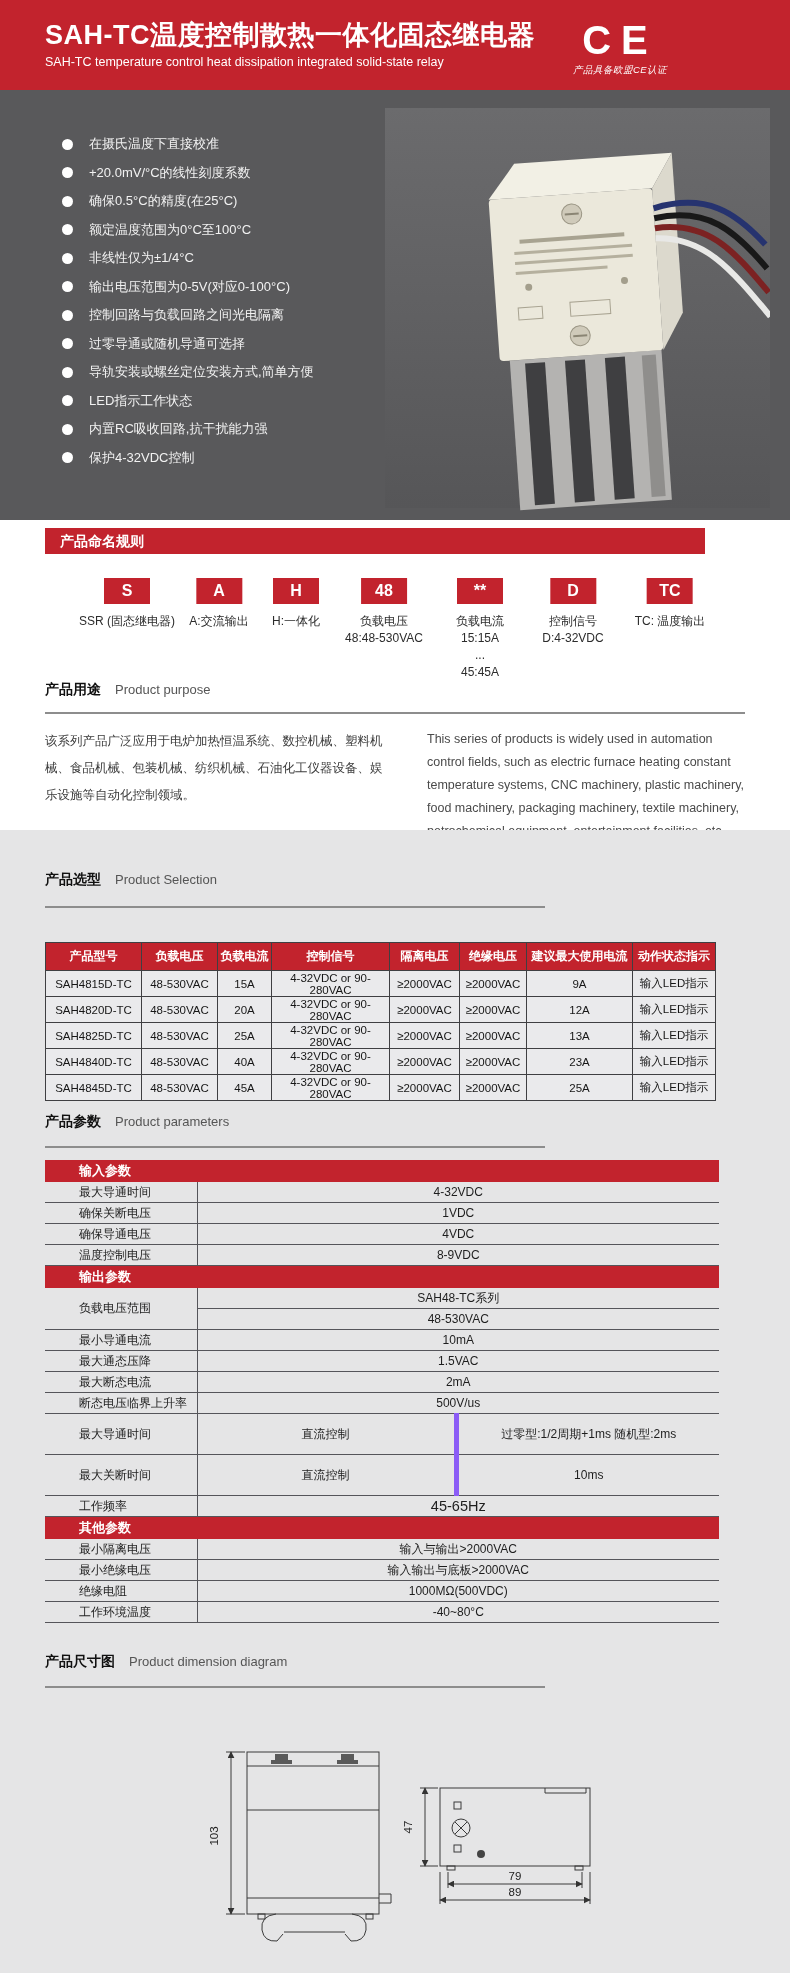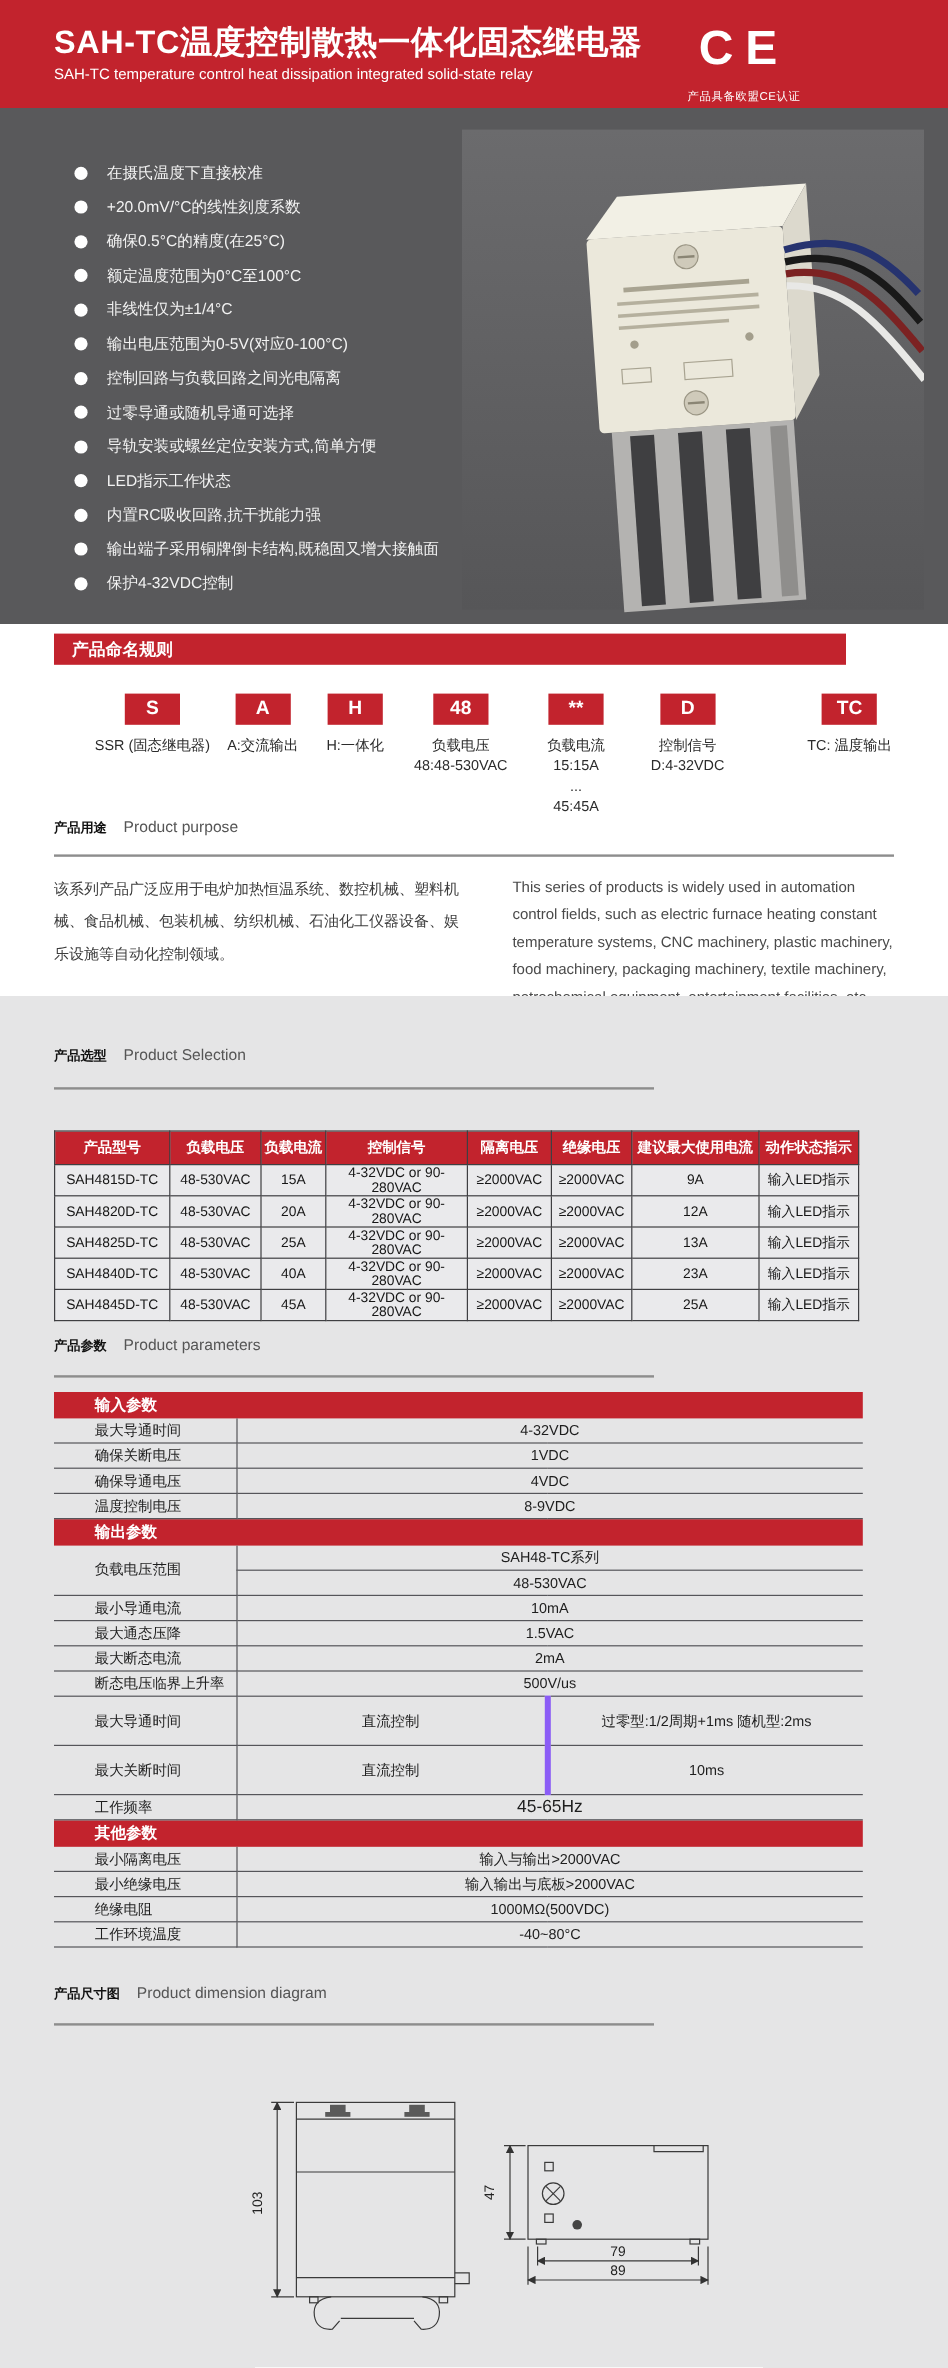--- a/index.html
+++ b/index.html
@@ -9,38 +9,38 @@
   .wm{position:absolute;z-index:0;transform:rotate(-32deg);text-align:center;opacity:.5;pointer-events:none;}
   .wm-d{font-size:15px;color:rgba(198,78,78,.40);line-height:14px;}
   .wm-cn{font-size:17px;color:rgba(175,120,120,.38);letter-spacing:3px;}
   .wm-en{font-size:7px;color:rgba(150,130,130,.40);letter-spacing:1px;}
   
   .hdr{position:absolute;top:0;left:0;width:790px;height:90px;background:#c2232d;z-index:2;}
   .hdr h1{margin:0;padding:20px 0 0 45px;font-size:27px;line-height:30px;color:#fff;letter-spacing:.5px;}
   .hdr-sub{padding:5px 0 0 45px;font-size:12.5px;color:#fff;}
   .hdr-ce{position:absolute;left:550px;top:18px;width:140px;text-align:center;color:#fff;}
   .ce{font-size:40px;font-weight:bold;letter-spacing:10px;line-height:44px;}
-  .ce-note{font-size:9.5px;margin-top:12px;letter-spacing:.5px;}
+  .ce-note{font-size:9.5px;margin-top:2px;letter-spacing:.5px;font-style:italic;}
   
   .hero{position:absolute;top:90px;left:0;width:790px;height:430px;background:#59595b;z-index:1;}
   .features{list-style:none;margin:0;padding:40px 0 0 62px;position:relative;z-index:2;}
   .features li{display:flex;align-items:center;height:28.5px;color:#f2f2f2;font-size:13px;}
   .dot{width:11px;height:11px;border-radius:50%;background:#fff;margin-right:16px;flex:0 0 11px;}
   .photo{position:absolute;top:8px;left:385px;width:385px;height:414px;z-index:1;}
   
   .naming{position:absolute;top:520px;left:0;width:704px;height:310px;background:#fff;z-index:1;}
   .redbar{position:absolute;top:8px;left:45px;width:660px;height:26px;background:#c2232d;
           color:#fff;font-size:14px;font-weight:bold;line-height:26px;padding-left:15px;box-sizing:border-box;}
   .ncol{position:absolute;top:58px;transform:translateX(-50%);text-align:center;}
   .nbox{display:inline-block;min-width:24px;padding:4px 11px;background:#c2232d;color:#fff;
         font-size:16px;font-weight:bold;line-height:18px;}
   .nlines{margin-top:9px;font-size:12px;color:#2c2c2c;line-height:17px;white-space:nowrap;}
   
   .sect-title{position:absolute;left:45px;white-space:nowrap;}
-  .sect-title .cn{font-size:11px;font-weight:bold;color:#111;}
+  .sect-title .cn{font-size:14px;font-weight:bold;color:#111;}
   .sect-title .en{font-size:13px;color:#555;margin-left:14px;}
   .rule{position:absolute;left:45px;border-top:2px solid #8d8d8d;}
   
   .pcols{position:absolute;top:208px;left:45px;width:700px;display:flex;}
   .pcol-cn{width:345px;font-size:12.5px;line-height:27px;color:#3c3c3c;}
   .pcol-en{width:318px;margin-left:37px;font-size:12.5px;line-height:23px;color:#4a4a4a;}
   
   .graysec{position:absolute;top:830px;left:0;width:790px;height:1143px;background:#e5e5e6;z-index:1;}
   
   .sel{position:absolute;top:112px;left:45px;border-collapse:collapse;table-layout:fixed;width:670px;}
@@ -226,24 +226,20 @@
       <li>
           <span class="dot"></span>
           <span>LED指示工作状态</span>
         </li>
       <li>
           <span class="dot"></span>
           <span>内置RC吸收回路,抗干扰能力强</span>
         </li>
       <li>
           <span class="dot"></span>
-          <span>输出端子采用铜牌倒卡结构,既稳固又增大接触面</span>
-        </li>
-      <li>
-          <span class="dot"></span>
           <span>保护4-32VDC控制</span>
         </li>
     </ul>
   </section>
 
   <section class="naming">
     <div class="redbar">产品命名规则</div>
 
     <div class="ncol" style="left:127px">
       <div class="nbox">S</div>
@@ -279,21 +275,21 @@
         <div>45:45A</div>
       </div>
     </div>
     <div class="ncol" style="left:573px">
       <div class="nbox">D</div>
       <div class="nlines">
         <div>控制信号</div>
         <div>D:4-32VDC</div>
       </div>
     </div>
-    <div class="ncol" style="left:708px">
+    <div class="ncol" style="left:670px">
       <div class="nbox">TC</div>
       <div class="nlines">
           <div>TC: 温度输出</div>
         </div>
     </div>
 
     <div class="sect-title" style="top:160px">
       <span class="cn">产品用途</span><span class="en">Product purpose</span>
     </div>
     <div class="rule" style="top:192px;width:700px"></div>

